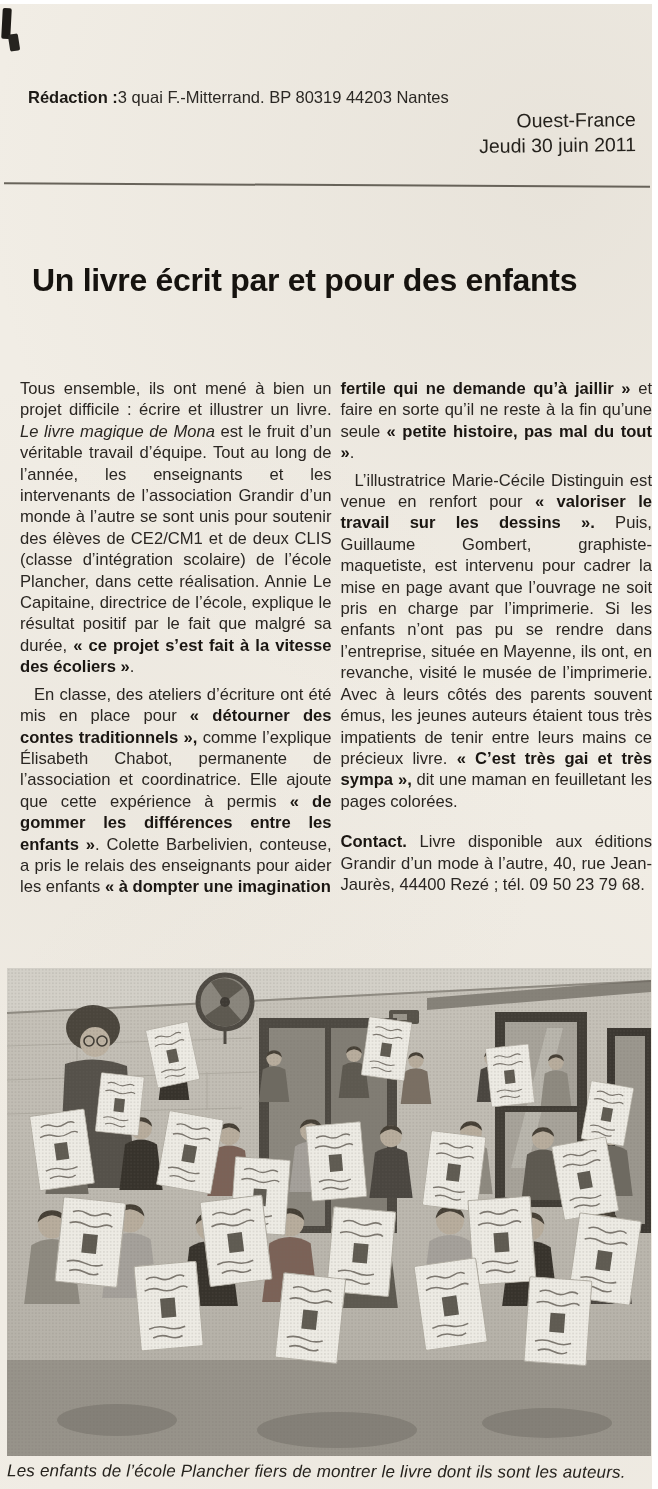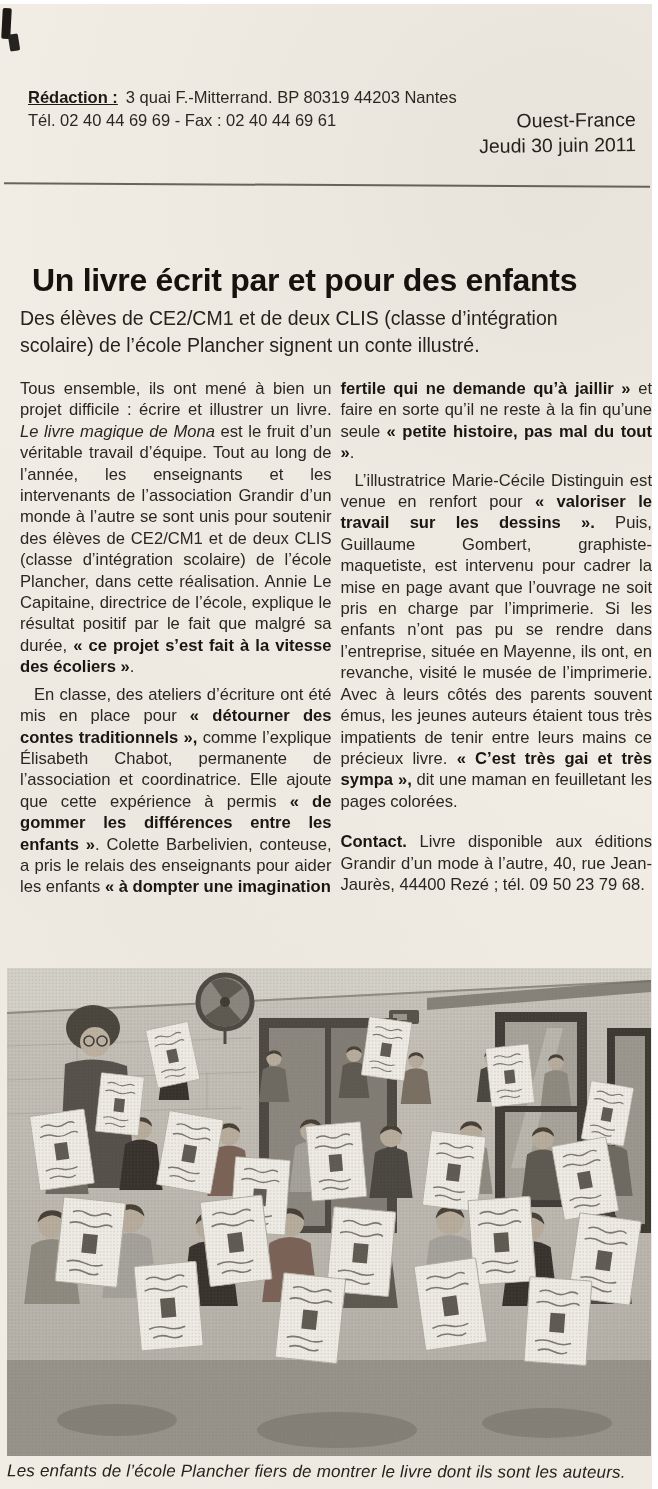--- a/index.html
+++ b/index.html
@@ -15,21 +15,21 @@
       radial-gradient(circle at 85% 12%, rgba(190,182,168,0.18), rgba(190,182,168,0) 40%),
       radial-gradient(circle at 15% 55%, rgba(200,192,178,0.12), rgba(200,192,178,0) 45%),
       radial-gradient(circle at 70% 85%, rgba(180,172,158,0.10), rgba(180,172,158,0) 40%);
     color:#2a2723;
   }
   .scan-mark{position:absolute;background:#1e1b17;border-radius:2px;}
   .mark1{left:2px;top:4px;width:9px;height:31px;transform:rotate(3deg);}
   .mark2{left:9px;top:30px;width:10px;height:17px;transform:rotate(-9deg);background:#262420;}
 
   .masthead-left{position:absolute;left:28px;top:82px;font-size:16.5px;line-height:22.5px;color:#2b2824;}
-  .masthead-left strong{color:#1d1a16;margin-right:8px;text-decoration:underline;}
+  .masthead-left strong{color:#1d1a16;margin-right:0;}
   .masthead-left p{margin:0;}
   .masthead-right{position:absolute;right:16px;top:104px;text-align:right;font-size:19.5px;line-height:25px;color:#25221d;transform:rotate(-0.7deg);}
   .masthead-right p{margin:0;}
 
   .rule{position:absolute;left:4px;top:172px;width:646px;height:0;border:none;border-top:2px solid rgba(80,75,66,0.85);transform:rotate(0.3deg);}
 
   .headline{
     position:absolute;left:20px;top:246px;margin:12px;width:620px;
     font-size:32px;font-weight:bold;letter-spacing:-0.3px;color:#16130f;
   }
@@ -61,32 +61,30 @@
 <body>
 
 <div class="paper">
 
   <div class="scan-mark mark1"></div>
   <div class="scan-mark mark2"></div>
 
   <header>
     <div class="masthead-left">
       <p><strong>Rédaction :</strong><span>3 quai F.-Mitterrand. BP 80319 44203 Nantes</span></p>
-      <p>Tél. 02 40 44 69 69 - Fax : 02 40 44 69 61</p>
     </div>
     <div class="masthead-right">
       <p>Ouest-France</p>
       <p>Jeudi 30 juin 2011</p>
     </div>
   </header>
 
   <hr class="rule">
 
   <h1 class="headline">Un livre écrit par et pour des enfants</h1>
-  <p class="subtitle">Des élèves de CE2/CM1 et de deux CLIS (classe d’intégration scolaire) de l’école Plancher signent un conte illustré.</p>
 
   <div class="columns">
     <div class="col">
       <p class="para"><span>Tous ensemble, ils ont mené à bien un projet difficile : écrire et illustrer un livre. </span><span class="seg-italic">Le livre magique de Mona</span><span> est le fruit d’un véritable travail d’équipe. Tout au long de l’année, les enseignants et les intervenants de l’association Grandir d’un monde à l’autre se sont unis pour soutenir des élèves de CE2/CM1 et de deux CLIS (classe d’intégration scolaire) de l’école Plancher, dans cette réalisation. Annie Le Capitaine, directrice de l’école, explique le résultat positif par le fait que malgré sa durée, </span><span class="seg-bold">« ce projet s’est fait à la vitesse des écoliers »</span><span>.</span></p>
       <p class="para indent"><span>En classe, des ateliers d’écriture ont été mis en place pour </span><span class="seg-bold">« détourner des contes traditionnels »,</span><span> comme l’explique Élisabeth Chabot, permanente de l’association et coordinatrice. Elle ajoute que cette expérience à permis </span><span class="seg-bold">« de gommer les différences entre les enfants »</span><span>. Colette Barbelivien, conteuse, a pris le relais des enseignants pour aider les enfants </span><span class="seg-bold">« à dompter une imagination</span></p>
     </div>
     <div class="col">
       <p class="para"><span class="seg-bold">fertile qui ne demande qu’à jaillir »</span><span> et faire en sorte qu’il ne reste à la fin qu’une seule </span><span class="seg-bold">« petite histoire, pas mal du tout »</span><span>.</span></p>
       <p class="para indent"><span>L’illustratrice Marie-Cécile Distinguin est venue en renfort pour </span><span class="seg-bold">« valoriser le travail sur les dessins ».</span><span> Puis, Guillaume Gombert, graphiste-maquetiste, est intervenu pour cadrer la mise en page avant que l’ouvrage ne soit pris en charge par l’imprimerie. Si les enfants n’ont pas pu se rendre dans l’entreprise, située en Mayenne, ils ont, en revanche, visité le musée de l’imprimerie. Avec à leurs côtés des parents souvent émus, les jeunes auteurs étaient tous très impatients de tenir entre leurs mains ce précieux livre. </span><span class="seg-bold">« C’est très gai et très sympa »,</span><span> dit une maman en feuilletant les pages colorées.</span></p>
       <p class="para contact"><span class="seg-bold">Contact.</span><span> Livre disponible aux éditions Grandir d’un mode à l’autre, 40, rue Jean-Jaurès, 44400 Rezé ; tél. 09 50 23 79 68.</span></p>

